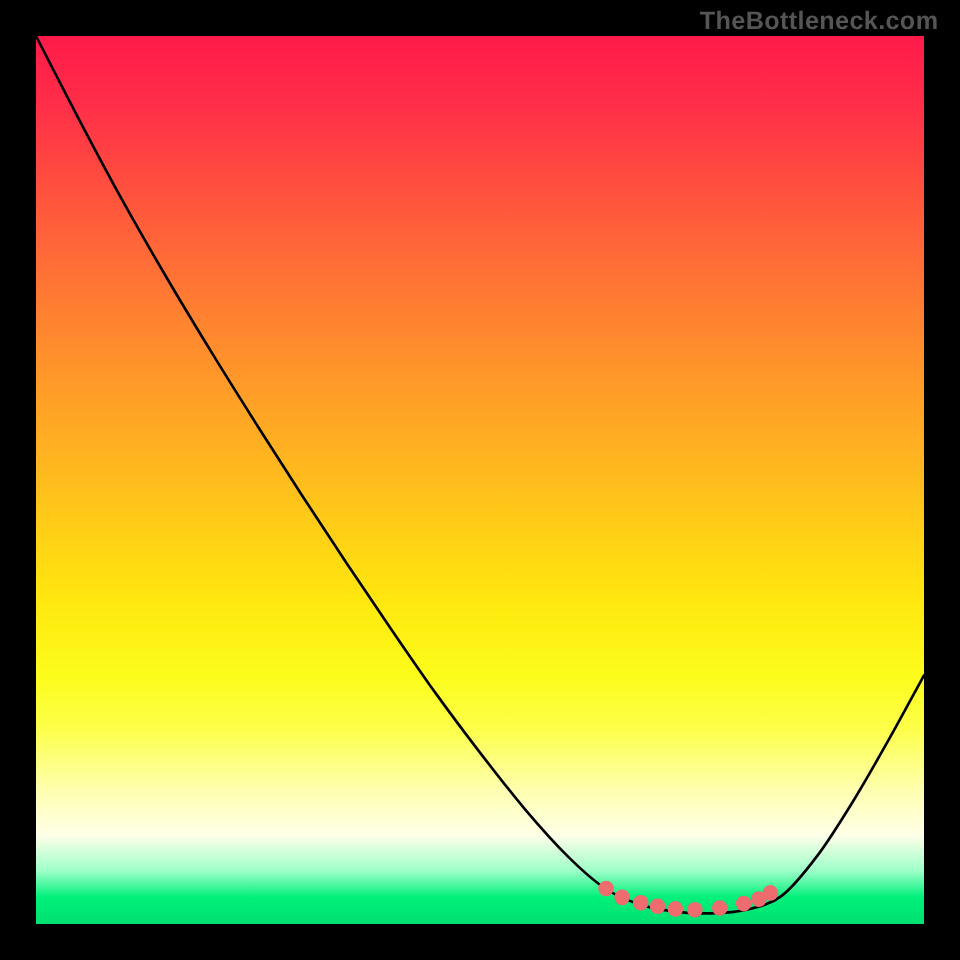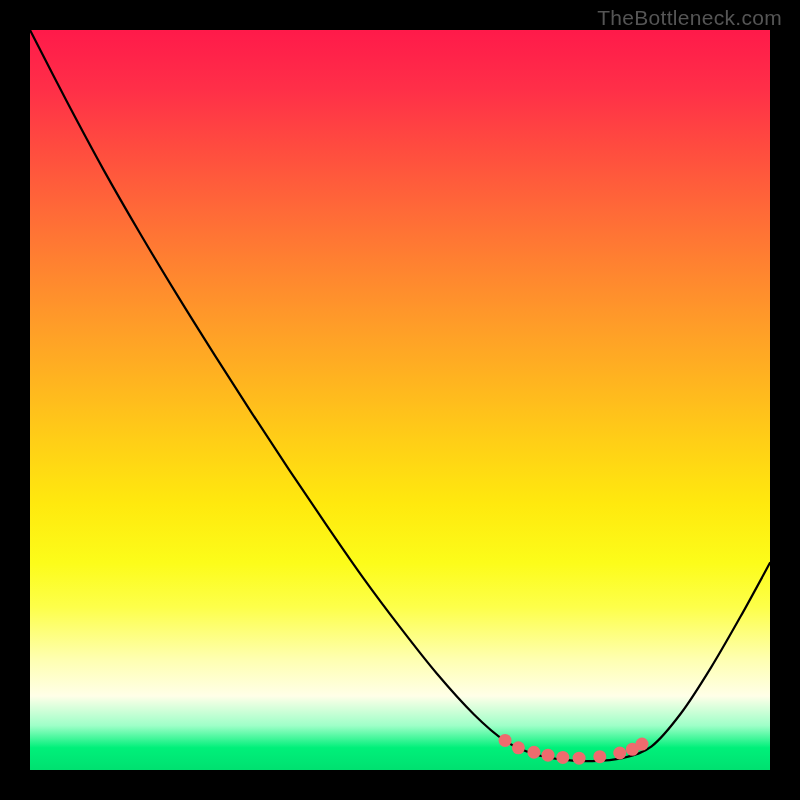--- a/index.html
+++ b/index.html
@@ -9,21 +9,21 @@
     height: 800px;
     background: #000;
     position: relative;
   }
   .watermark {
     position: absolute;
     top: 6px;
     right: 18px;
     color: #555;
     font-size: 21px;
-    font-weight: 400;
+    font-weight: 700;
     letter-spacing: 0.3px;
   }
   .chart-area {
     position: absolute;
     top: 30px;
     left: 30px;
     width: 740px;
     height: 740px;
   }
   .gradient-bg {

